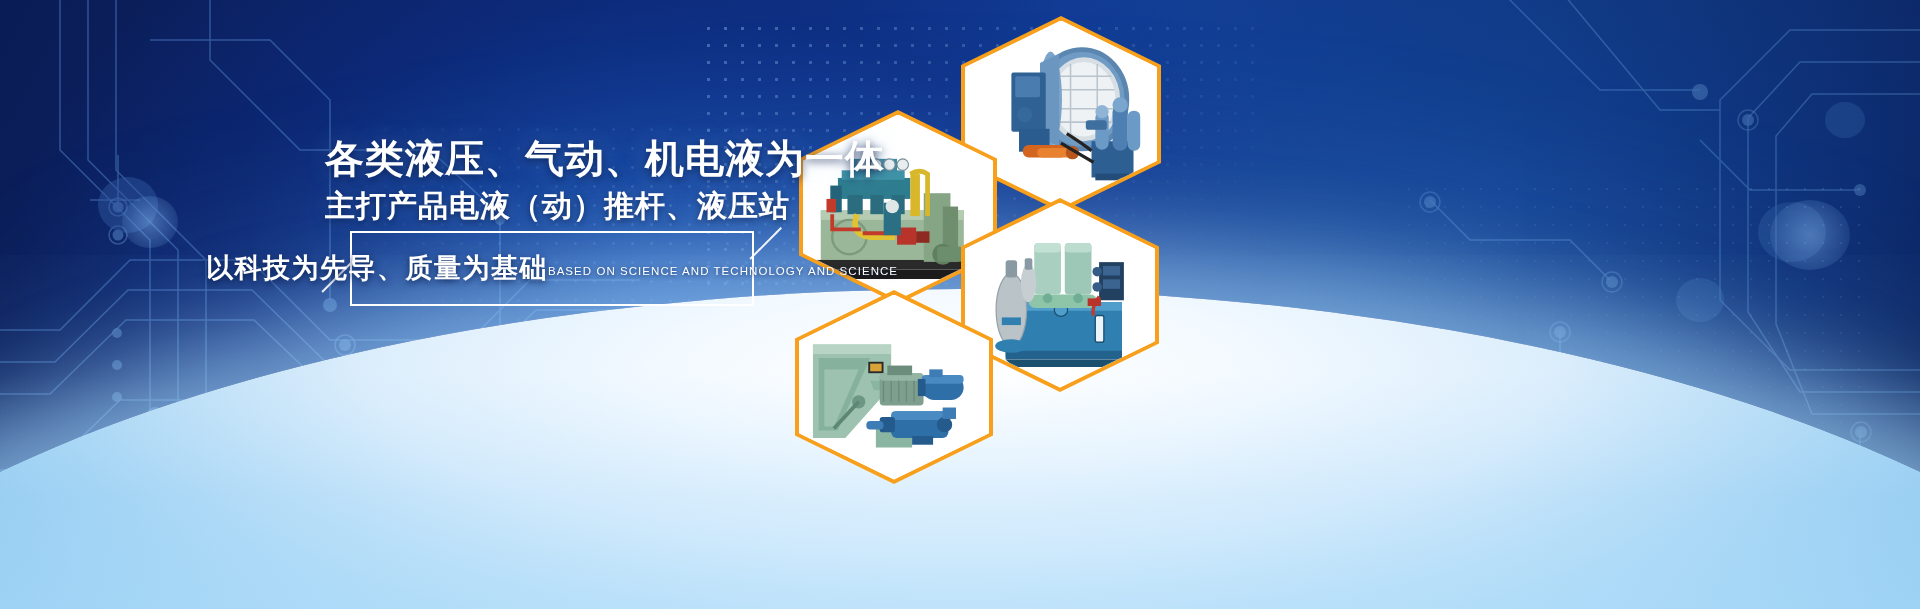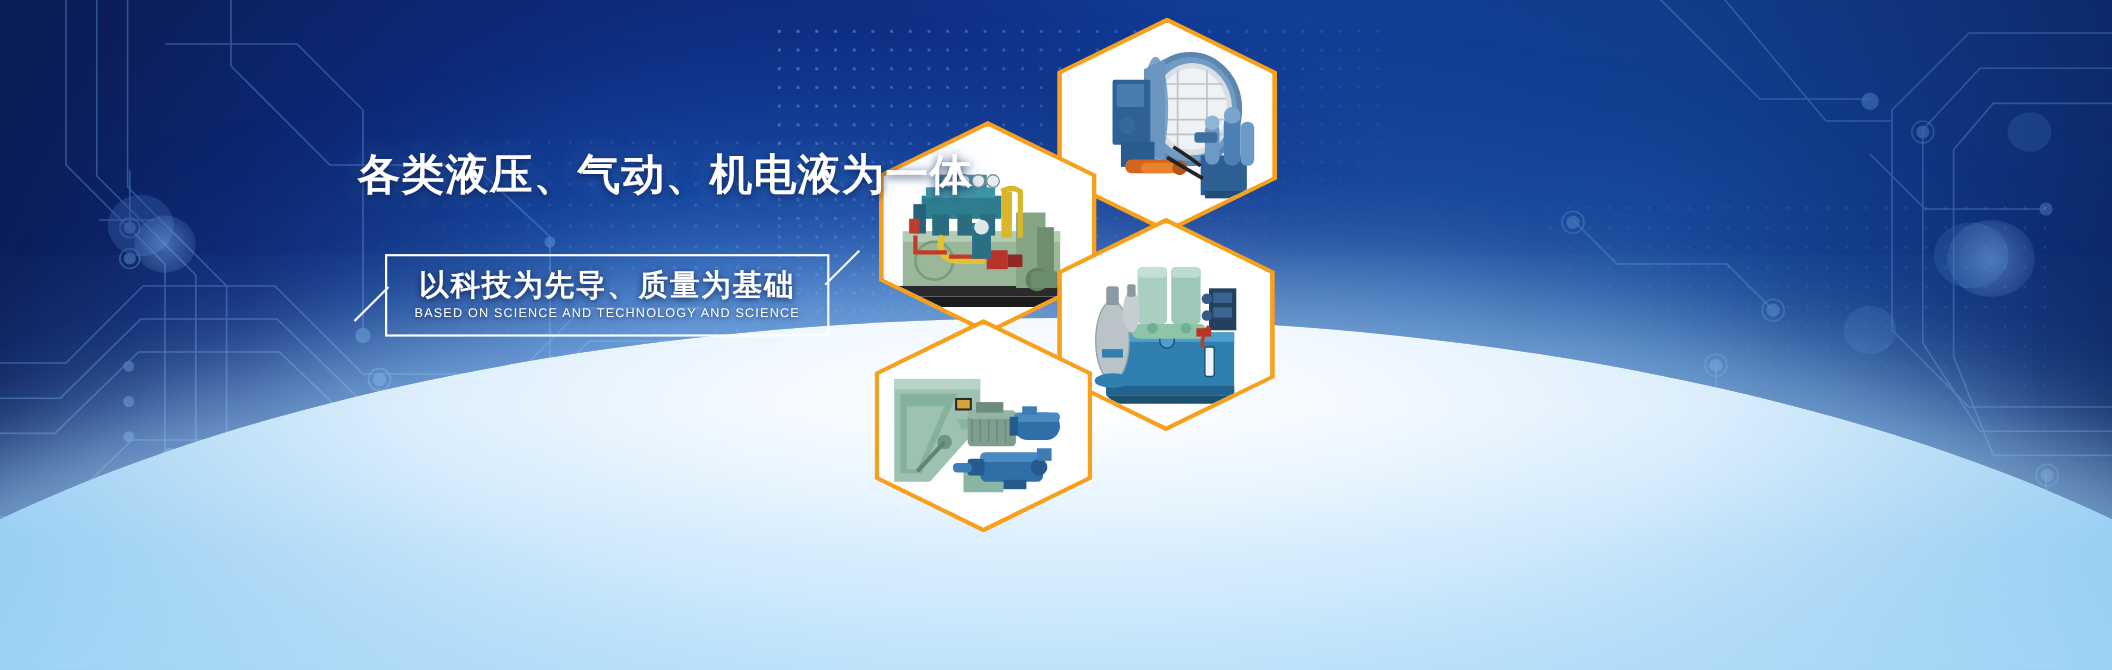--- a/index.html
+++ b/index.html
@@ -72,21 +72,21 @@
   .headline-2 {
     position:absolute; left:325px; top:186px; width:460px;
     font-size:30px; font-weight:bold; color:#ffffff; letter-spacing:1px;
     white-space:nowrap; text-align:center;
     text-shadow: 0 2px 7px rgba(0,18,60,.7), 0 0 18px rgba(120,190,255,.3);
   }
 
   .slogan-box {
     position:absolute; left:350px; top:231px; width:404px; height:75px;
     border:2px solid #ffffff;
-    display:flex; flex-direction:column; align-items:center; justify-content:center;
+    display:flex; flex-direction:row; align-items:center; justify-content:center;
   }
   .slogan-cn {
     font-size:27px; font-weight:bold; color:#ffffff; letter-spacing:1.5px;
     white-space:nowrap; line-height:1;
     text-shadow: 0 2px 7px rgba(0,20,65,.8);
   }
   .slogan-en {
     margin-top:7px; font-size:11.5px; color:#ffffff; letter-spacing:1.05px;
     white-space:nowrap; line-height:1; font-weight:normal;
     text-shadow: 0 1px 4px rgba(0,20,65,.7);
@@ -407,20 +407,21 @@
             <circle cx="152" cy="136" r="8" fill="#245a8c"></circle>
             <rect x="150" y="118" width="14" height="12" fill="#3d7cb4"></rect>
           </g>
         </svg>
       </div>
     </div>
   </div>
 
   <div class="copy">
     <div class="headline-1">各类液压、气动、机电液为一体</div>
+    <div class="headline-2">主打产品电液（动）推杆、液压站</div>
 
     <div class="slash slash-left"></div>
     <div class="slash slash-right"></div>
 
     <div class="slogan-box">
       <div class="slogan-cn">以科技为先导、质量为基础</div>
       <div class="slogan-en">BASED ON SCIENCE AND TECHNOLOGY AND SCIENCE</div>
     </div>
   </div>
 

